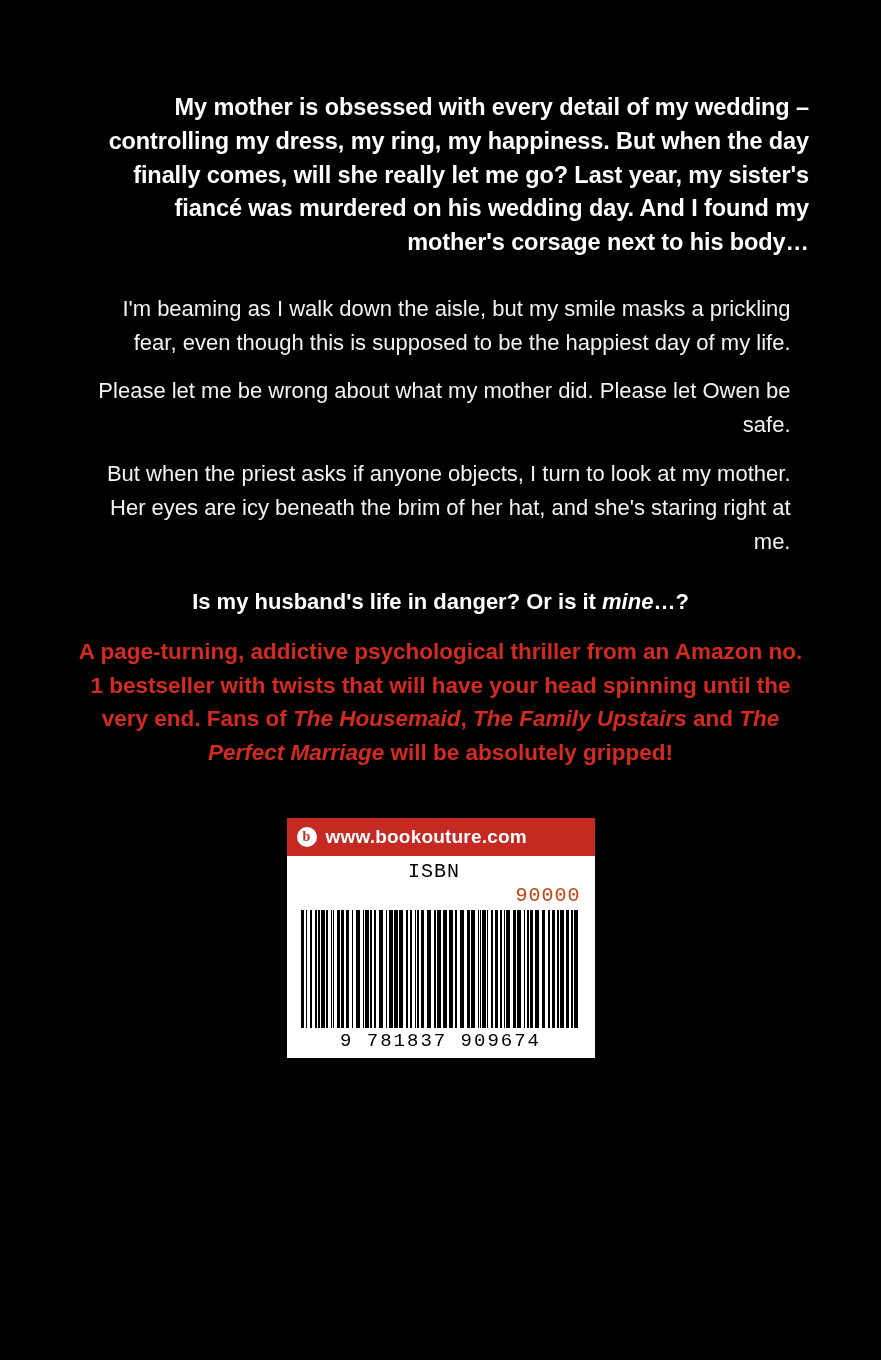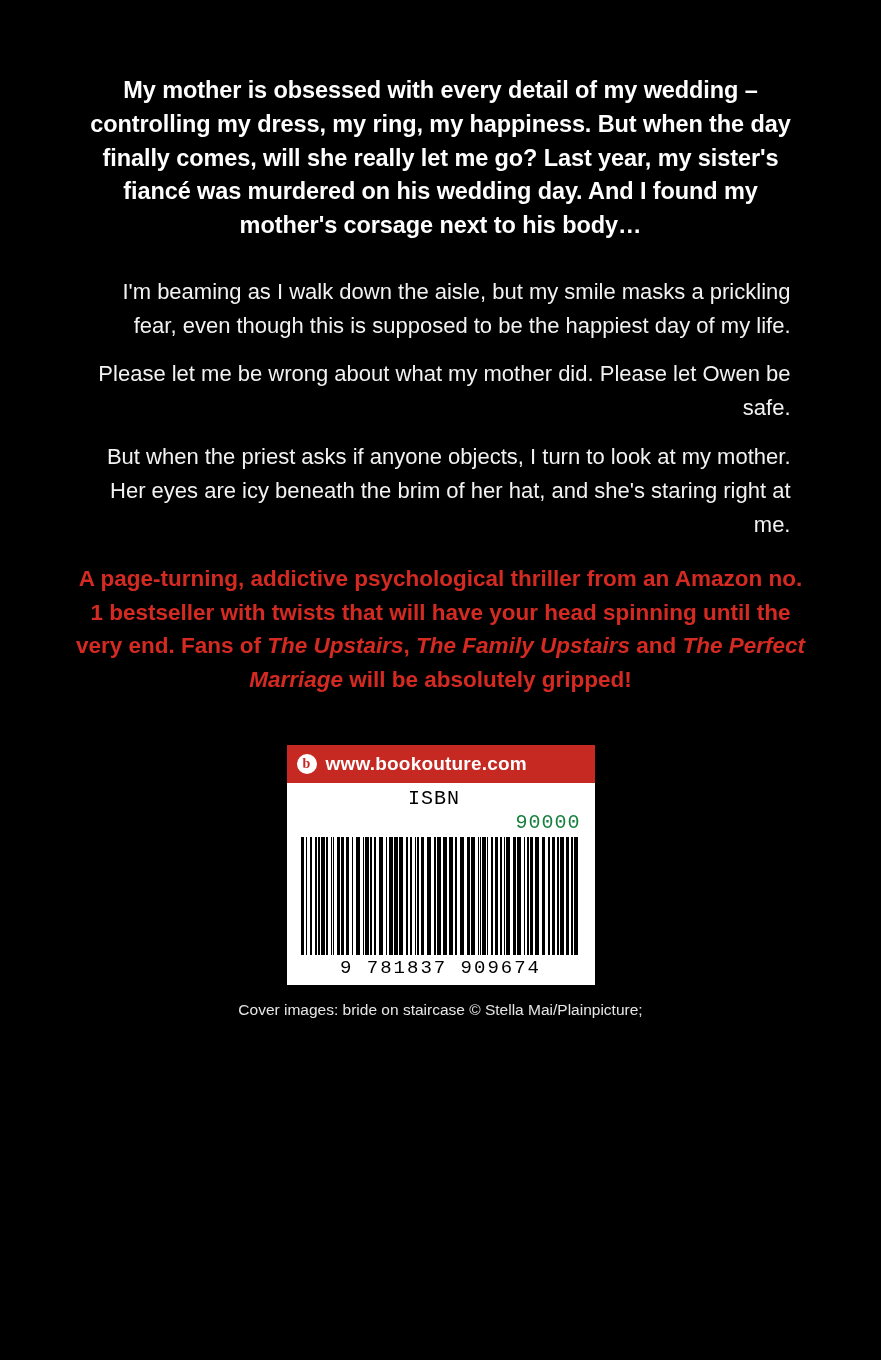--- a/index.html
+++ b/index.html
@@ -22,25 +22,25 @@
     box-sizing: border-box;
     padding: 74px 72px 0 72px;
     display: flex;
     flex-direction: column;
     align-items: center;
   }
   .blurb-hook {
     font-size: 23.5px;
     font-weight: bold;
     line-height: 1.44;
-    text-align: center;
+    text-align: right;
     color: #ffffff;
     letter-spacing: -0.1px;
     max-width: 740px;
-    margin: 0 0 16px 0;
+    margin: 17px 0 16px 0;
   }
   .para {
     font-size: 22px;
     line-height: 1.55;
     text-align: right;
     color: #f2f2f2;
     max-width: 700px;
     margin: 0 0 14px 0;
     font-weight: 400;
   }
@@ -106,21 +106,21 @@
     align-items: center;
     color: #000000;
     font-family: "Liberation Mono", monospace;
     font-size: 20px;
     letter-spacing: 1px;
     padding: 4px 0 1px 0;
   }
   .ext-row {
     display: flex;
     justify-content: flex-end;
-    color: #15803d;
+    color: #c2410c;
     font-family: "Liberation Mono", monospace;
     font-size: 20px;
     letter-spacing: 1px;
     padding: 0 14px 3px 0;
   }
   .bars {
     height: 118px;
     margin: 0 14px;
     display: flex;
     align-items: stretch;
@@ -158,23 +158,26 @@
 
 
   <p class="para">
     <span>Please let me be wrong about what my mother did. Please let Owen be safe.</span>
   </p>
 
   <p class="para">
     <span>But when the priest asks if anyone objects, I turn to look at my mother. Her eyes are icy beneath the brim of her hat, and she's staring right at me.</span>
   </p>
 
+  <p class="para-question">
+    <span>Is my husband's life in danger? Or is it </span><i>mine</i><span>…?</span>
+  </p>
 
   <p class="endorsement">
-    <span>A page-turning, addictive psychological thriller from an Amazon no. 1 bestseller with twists that will have your head spinning until the very end. Fans of </span><i>The Upstairs</i><span>, </span><i>The Family Upstairs</i><span> and </span><i>The Perfect Marriage</i><span> will be absolutely gripped!</span>
+    <span>A page-turning, addictive psychological thriller from an Amazon no. 1 bestseller with twists that will have your head spinning until the very end. Fans of </span><i>The Housemaid</i><span>, </span><i>The Family Upstairs</i><span> and </span><i>The Perfect Marriage</i><span> will be absolutely gripped!</span>
   </p>
 
   <div class="barcode-block">
     <div class="publisher-bar">
       <span class="publisher-logo">b</span>
       <span class="publisher-url">www.bookouture.com</span>
     </div>
     <div class="isbn-row">
       <span>ISBN</span>&nbsp;
     </div>
@@ -298,16 +301,15 @@
         <span style="width: 2px; background: transparent;"></span>
         <span style="width: 2px;"></span>
         <span style="width: 1px; background: transparent;"></span>
         <span style="width: 4px;"></span>
         <span style="width: 3px; background: transparent;"></span>
       </div>
     <div class="ean-row">9 781837 909674</div>
   </div>
 
   <div class="credits">
-    <div>Cover images: bride on staircase © Stella Mai/Plainpicture;</div>
   </div>
 
 </div>
 
 </body></html>

